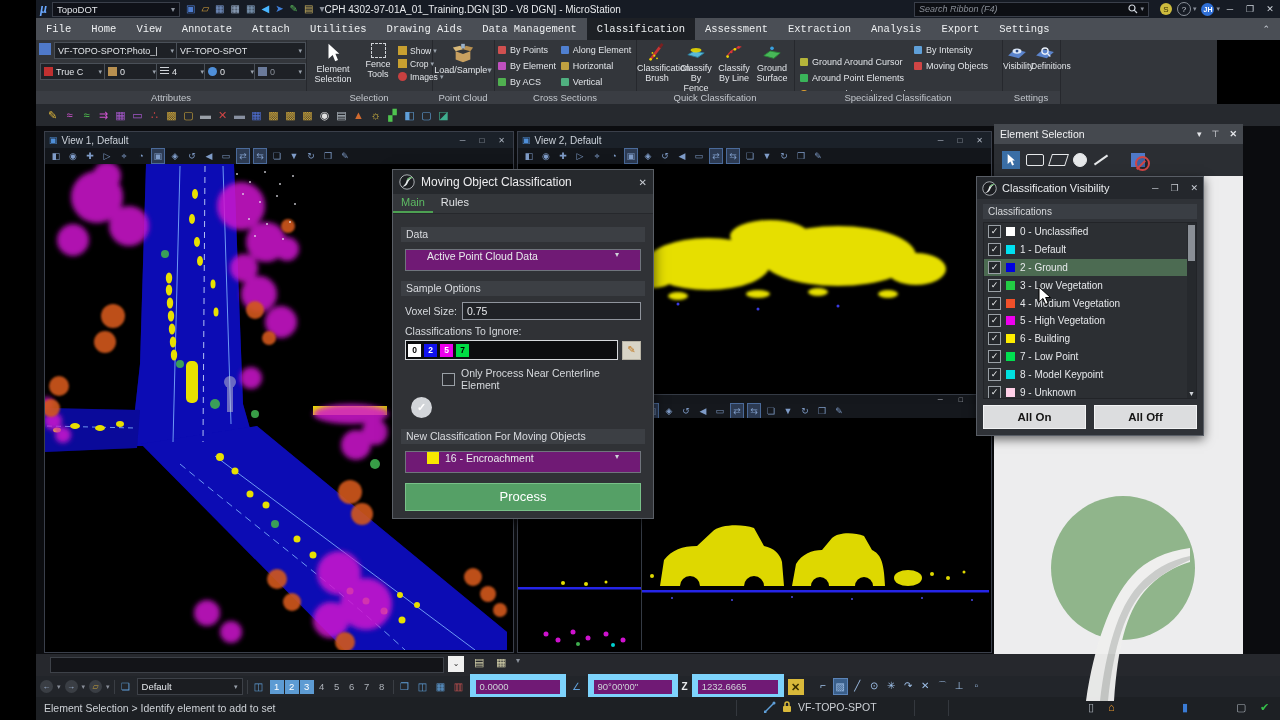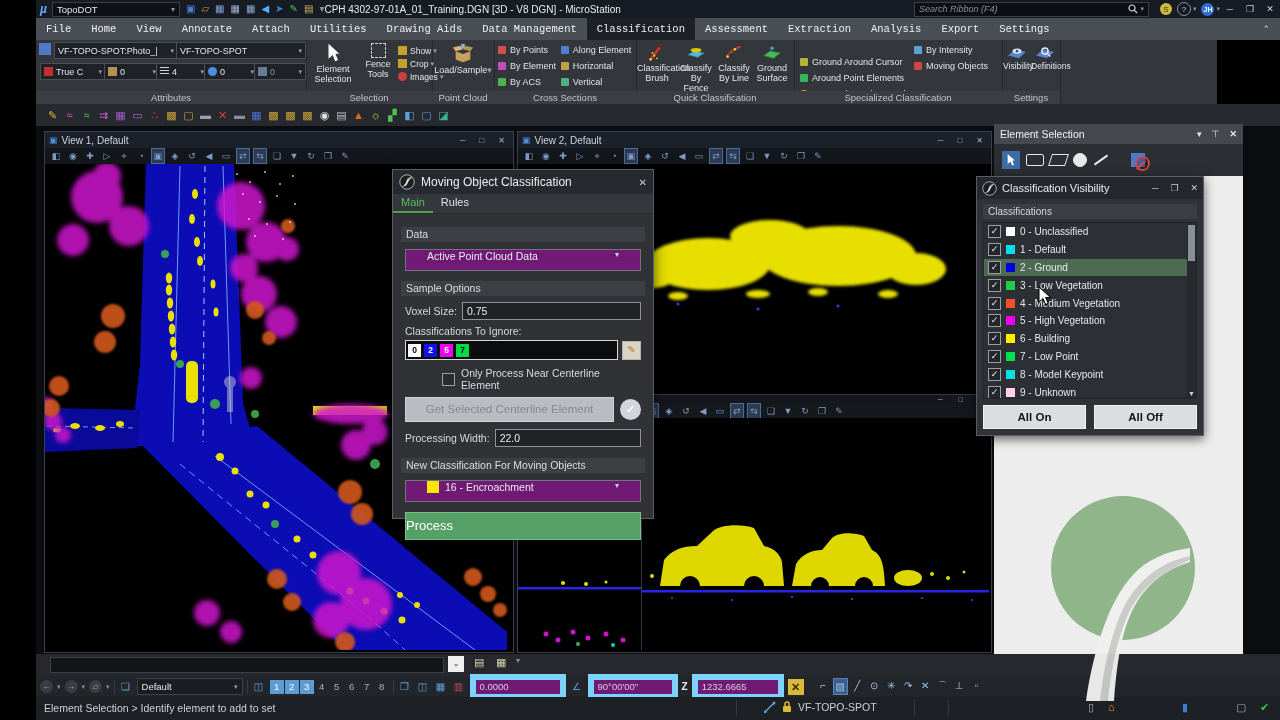--- a/index.html
+++ b/index.html
@@ -88,21 +88,21 @@
   .modrop::after{content:"▾";margin-left:auto;color:#cfd3d8;font-size:8px;}
   .morow{display:flex;align-items:center;margin:6px 4px 0 4px;color:#d6d9dd;}
   .moinput{flex:1;height:16px;background:#202226;border:1px solid #8f949c;color:#e8eaec;padding:0 4px;margin-left:5px;line-height:16px;}
   #chipfield{flex:1;height:16px;border:1px solid #d5d8db;background:#0b0c0e;display:flex;align-items:center;padding:1px 2px;}
   .chip{width:13px;height:13px;font-size:8.5px;font-weight:bold;text-align:center;line-height:13px;margin-right:3px;}
   #pencil-btn{width:17px;height:17px;background:#d8d4c6;border:1px solid #b8b4a6;color:#c07820;font-size:10px;text-align:center;line-height:16px;margin-left:4px;}
   .mocheck{width:11px;height:11px;border:1px solid #9aa0a6;background:#2a2c30;margin-right:6px;flex:none;}
   #getbtn{flex:1;height:23px;background:#b9bcc0;border:1px solid #cfd2d6;color:#85898e;font-size:11.5px;text-align:center;line-height:23px;}
   #getcheck{width:21px;height:21px;border-radius:50%;background:#d2d5d9;color:#fff;font-size:11px;font-weight:bold;text-align:center;line-height:21px;margin-left:6px;flex:none;}
   #newswatch{width:12px;height:12px;margin-right:6px;}
-  #process-btn{height:26px;margin:10px 4px 0 4px;background:#55a066;border:1px solid #79c189;color:#fff;font-size:13px;line-height:26px;}
+  #process-btn{height:26px;margin:10px 4px 0 4px;background:#55a066;border:1px solid #79c189;color:#fff;font-size:13px;text-align:center;line-height:26px;}
   
   #keyinbar{left:36px;top:654px;width:1244px;height:22px;background:#26282d;z-index:1;}
   #keyin-input{position:absolute;left:14px;top:3px;width:392px;height:14px;background:#131418;border:1px solid #3d4148;}
   #keyin-drop{position:absolute;left:412px;top:2px;width:16px;height:16px;background:#f0f0f0;color:#333;font-size:8px;text-align:center;line-height:16px;}
   .keyicon{position:absolute;top:2px;font-size:11px;color:#d0cda8;}
   #ctrlbar{left:36px;top:676px;width:1244px;height:21px;background:#22252a;display:flex;align-items:center;gap:4px;padding-left:4px;box-sizing:border-box;font-size:9.5px;z-index:1;}
   .navcirc{width:13px;height:13px;border-radius:50%;background:#3a3e44;color:#a9c0e2;font-size:8px;text-align:center;line-height:13px;}
   .cb-caret{color:#8a909a;font-size:7px;}
   .cbicon{color:#5f9fd9;font-size:10px;width:14px;text-align:center;}
   #model-combo{width:96px;height:15px;background:#1b1d21;border:1px solid #3d4148;display:flex;align-items:center;padding:0 4px;color:#e4e7eb;}
@@ -843,26 +843,21 @@
               <span class="chip" style="background: rgb(0, 221, 68); color: rgb(0, 0, 0);">7</span>
             </span>
           </span>
         <span id="pencil-btn">✎</span>
       </div>
       <div class="morow" style="margin-top:7px;padding-left:37px;">
         <span class="mocheck"></span>
         <span>Only Process Near Centerline Element</span>
       </div>
       <div class="morow" style="margin-top:6px;">
-        <span id="getbtn">Get Selected Centerline Element</span>
         <span id="getcheck">✓</span>
-      </div>
-      <div class="morow" style="margin-top:7px;">
-        <span>Processing Width:</span>
-        <span class="moinput">22.0</span>
       </div>
       <div class="mohdr" style="margin-top:11px;">New Classification For Moving Objects</div>
       <div class="modrop">
         <span id="newswatch" style="background: rgb(248, 232, 0);"></span>
         <span>16 - Encroachment</span>
       </div>
       <div id="process-btn">Process</div>
     </div>
   </div>
 

